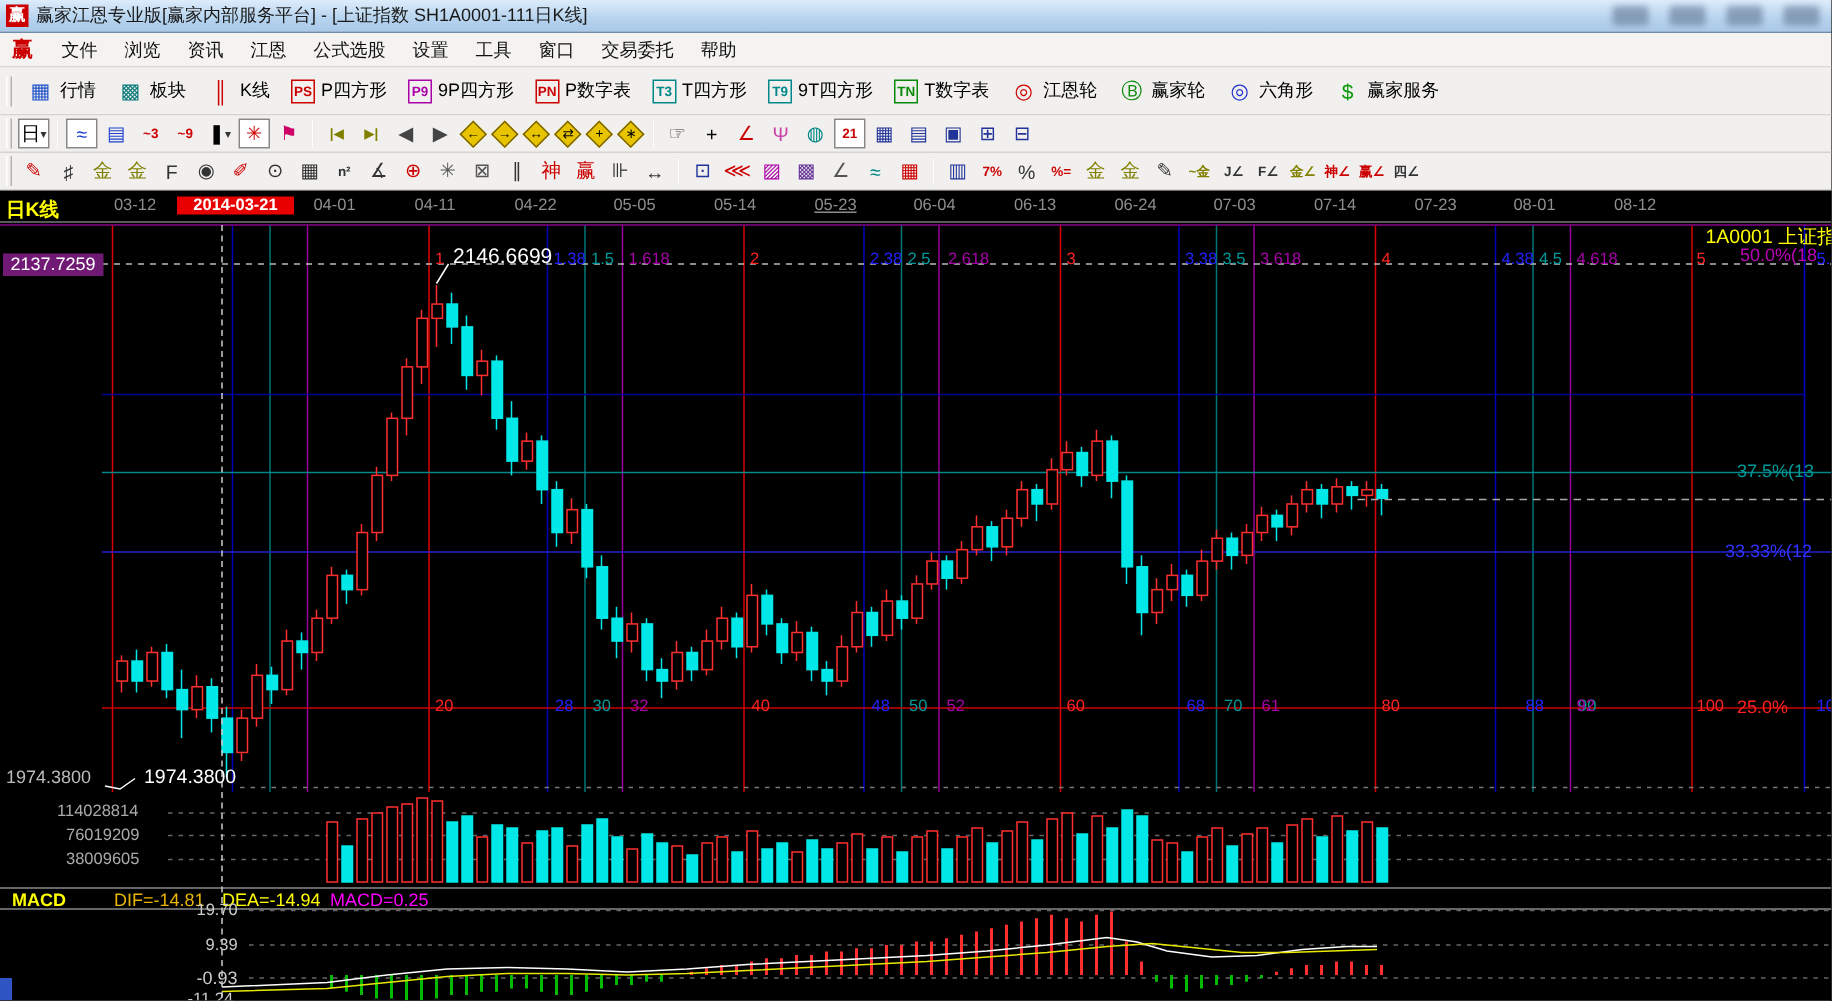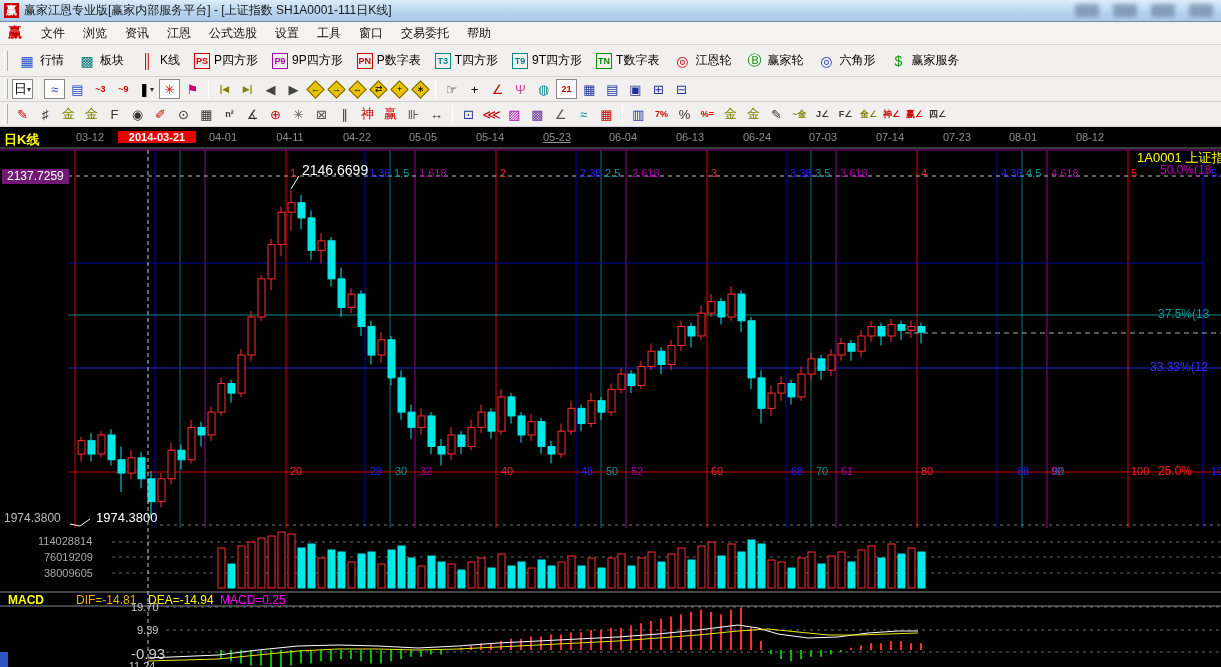--- a/index.html
+++ b/index.html
@@ -782,17 +782,17 @@
       <div class="ctext" style="left: 1158px; top: 338px; color: rgb(255, 34, 34); font-size: 12px;">25.0%</div>
       <div class="ctext" style="left: 38px; top: 408px; color: rgb(170, 170, 170); font-size: 11px;">114028814</div>
       <div class="ctext" style="left: 44px; top: 424px; color: rgb(170, 170, 170); font-size: 11px;">76019209</div>
       <div class="ctext" style="left: 44px; top: 440px; color: rgb(170, 170, 170); font-size: 11px;">38009605</div>
       <div class="ctext" style="left: 8px; top: 467px; color: rgb(255, 255, 0); font-size: 12px; font-weight: bold;">MACD</div>
       <div class="ctext" style="left: 76px; top: 467px; color: #eab308; font-size: 12px;">DIF=-14.81</div>
       <div class="ctext" style="left: 148px; top: 467px; color: rgb(255, 255, 0); font-size: 12px;">DEA=-14.94</div>
       <div class="ctext" style="left: 220px; top: 467px; color: rgb(255, 0, 255); font-size: 12px;">MACD=0.25</div>
       <div class="ctext" style="left: 131px; top: 474px; color: rgb(204, 204, 204); font-size: 11px;">19.70</div>
       <div class="ctext" style="left: 137px; top: 497px; color: rgb(204, 204, 204); font-size: 11px;">9.39</div>
-      <div class="ctext" style="left: 131px; top: 519px; color: rgb(204, 204, 204); font-size: 15px;">-0.93</div>
+      <div class="ctext" style="left: 131px; top: 519px; color: rgb(204, 204, 204); font-size: 12px;">-0.93</div>
       <div class="ctext" style="left: 125px; top: 533px; color: rgb(204, 204, 204); font-size: 11px;">-11.24</div>
     </div>
 
 </div>
 
 </body></html>

